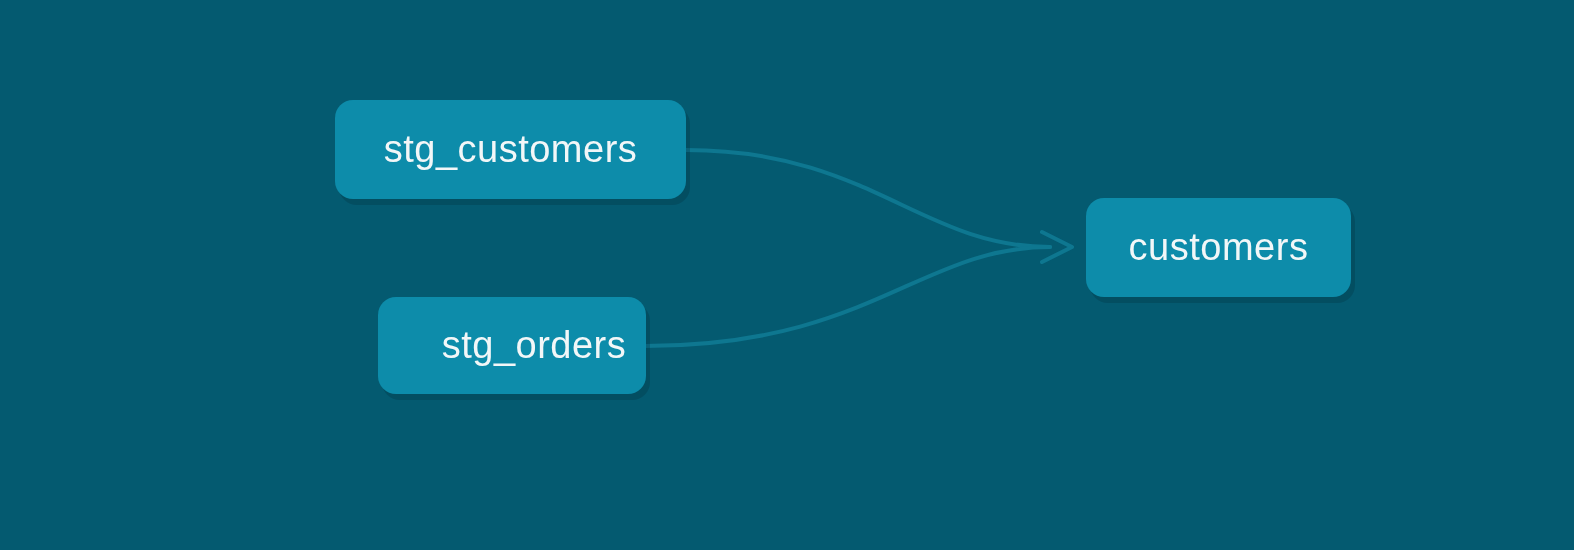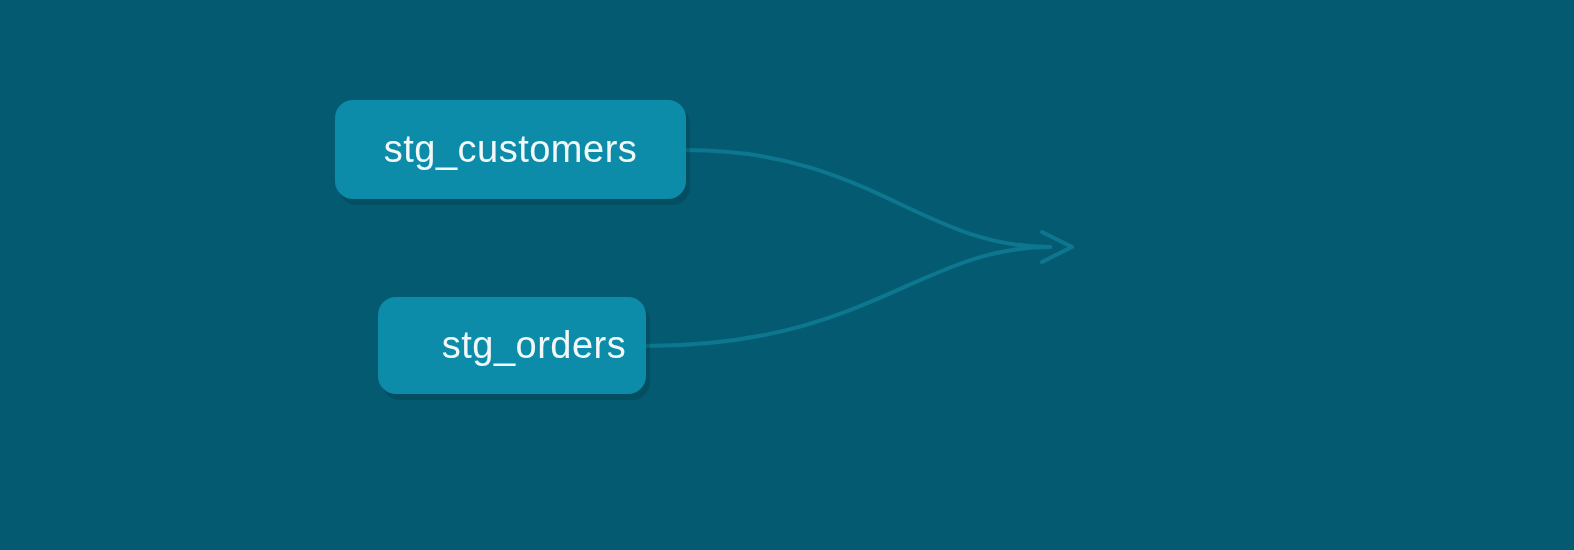--- a/index.html
+++ b/index.html
@@ -83,14 +83,17 @@
   </svg>
 
   <div class="node" id="node-stg-customers">
     <span class="node-label">stg_customers</span>
   </div>
 
   <div class="node" id="node-stg-orders">
     <span class="node-label">stg_orders</span>
   </div>
 
+  <div class="node" id="node-customers">
+    <span class="node-label">customers</span>
+  </div>
 
 </div>
 
 </body></html>

